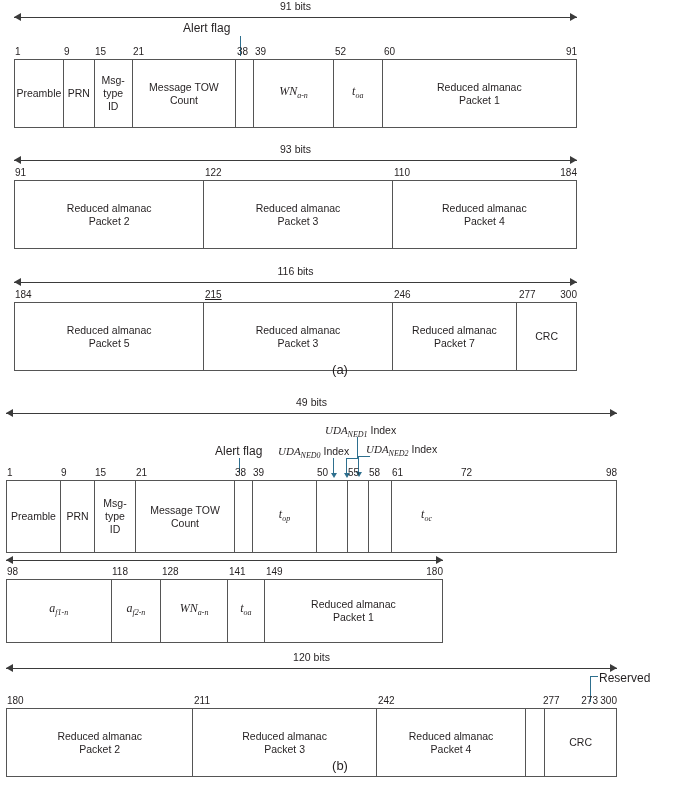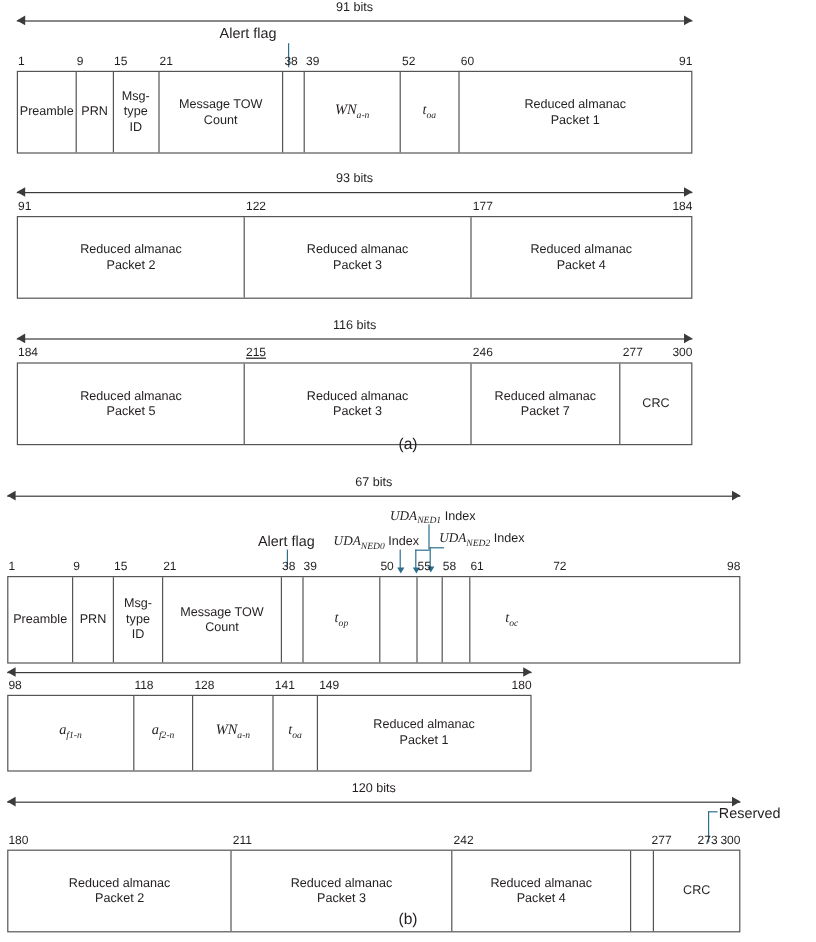--- a/index.html
+++ b/index.html
@@ -144,21 +144,21 @@
     <div class="label">93 bits</div>
     <div class="line"></div>
     <div class="cap l"></div>
     <div class="cap r"></div>
   </div>
 
   <div class="row" style="left:14px;top:166px;width:563px;">
     <div class="ticks">
       <div class="tick lead" style="left:0px;">91</div>
       <div class="tick lead" style="left:190px;">122</div>
-      <div class="tick lead" style="left:379px;">177</div>
+      <div class="tick lead" style="left:379px;">110</div>
       <div class="tick trail" style="left:563px;">184</div>
     </div>
     <div class="table" style="width:563px;height:69px;">
       <div class="cell" style="width:190px;">
           <span class="txt"><span>Reduced almanac</span><br><span>Packet 2</span></span>
         </div>
       <div class="cell" style="width:189px;">
           <span class="txt"><span>Reduced almanac</span><br><span>Packet 3</span></span>
         </div>
       <div class="cell" style="width:184px;">
@@ -194,21 +194,21 @@
         </div>
       <div class="cell" style="width:59px;">
           <span class="txt">CRC</span>
         </div>
     </div>
   </div>
 
   <div class="caption" style="top:362px;">(a)</div>
 
   <div class="measure" style="left:6px;top:398px;width:611px;">
-    <div class="label">67 bits</div>
+    <div class="label">49 bits</div>
     <div class="line"></div>
     <div class="cap l"></div>
     <div class="cap r"></div>
   </div>
 
   <div class="callout" style="left:215px;top:445px;width:110px;height:30px;">
     <div class="ctext" style="left:0;top:0;">Alert flag</div>
     <div class="vline" style="left:24px;top:13px;height:15px;"></div>
   </div>
 

